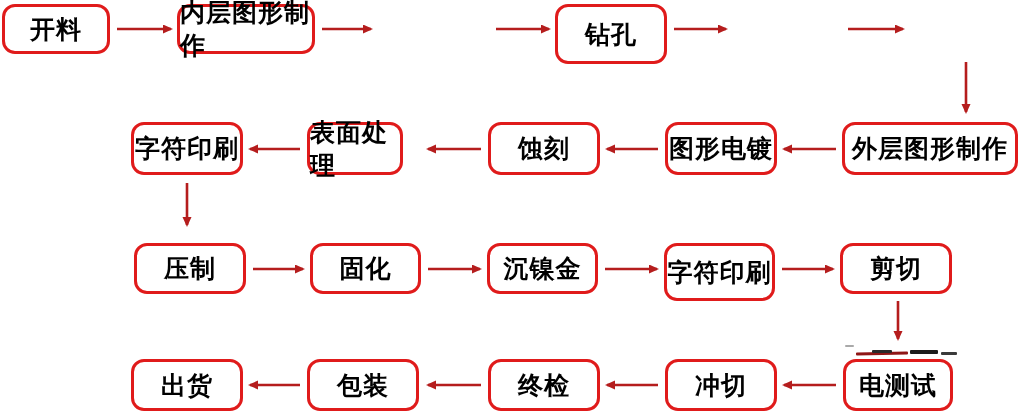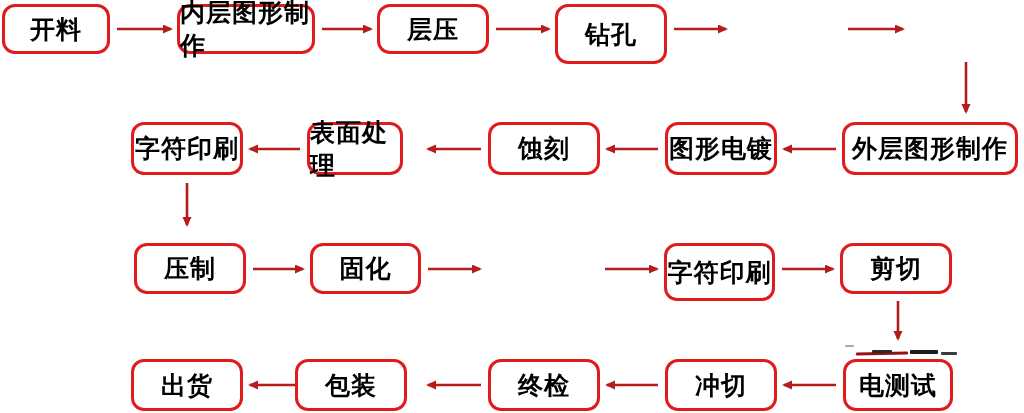--- a/index.html
+++ b/index.html
@@ -72,38 +72,38 @@
     <line class="arrow" x1="898" y1="301" x2="898" y2="339" marker-end="url(#ah)"></line>
 
     <line class="arrow" x1="836" y1="385" x2="784" y2="385" marker-end="url(#ah)"></line>
     <line class="arrow" x1="658" y1="385" x2="607" y2="385" marker-end="url(#ah)"></line>
     <line class="arrow" x1="481" y1="385" x2="428" y2="385" marker-end="url(#ah)"></line>
     <line class="arrow" x1="300" y1="385" x2="250" y2="385" marker-end="url(#ah)"></line>
   </svg>
 
   <div class="node" style="left:2px;top:4px;width:108px;height:50px">开料</div>
   <div class="node" style="left:177px;top:4px;width:138px;height:50px">内层图形制作</div>
-  <div class="node" style="left:377px;top:4px;width:112px;height:50px">层压</div>
   <div class="node" style="left:555px;top:4px;width:112px;height:60px">钻孔</div>
 
   <div class="node" style="left:842px;top:122px;width:176px;height:53px">外层图形制作</div>
   <div class="node" style="left:665px;top:122px;width:112px;height:53px">图形电镀</div>
   <div class="node" style="left:488px;top:122px;width:112px;height:53px">蚀刻</div>
   <div class="node" style="left:307px;top:122px;width:96px;height:53px">表面处理</div>
   <div class="node" style="left:131px;top:122px;width:112px;height:53px">字符印刷</div>
 
   <div class="node" style="left:134px;top:243px;width:112px;height:51px">压制</div>
   <div class="node" style="left:310px;top:243px;width:111px;height:51px">固化</div>
+  <div class="node" style="left:487px;top:243px;width:111px;height:51px">沉镍金</div>
   <div class="node" style="left:664px;top:243px;width:111px;height:58px">字符印刷</div>
   <div class="node" style="left:840px;top:243px;width:112px;height:51px">剪切</div>
 
   <div class="node" style="left:843px;top:359px;width:110px;height:52px">电测试</div>
   <div class="node" style="left:665px;top:359px;width:112px;height:52px">冲切</div>
   <div class="node" style="left:488px;top:359px;width:112px;height:52px">终检</div>
-  <div class="node" style="left:295px;top:359px;width:112px;height:52px">包装</div>
+  <div class="node" style="left:307px;top:359px;width:112px;height:52px">包装</div>
   <div class="node" style="left:131px;top:359px;width:112px;height:52px">出货</div>
 
   <div class="smudge s1"></div>
   <div class="smudge s2"></div>
   <div class="smudge s3"></div>
   <div class="smudge s4"></div>
   <div class="smudge s5"></div>
 
 </div>
 

